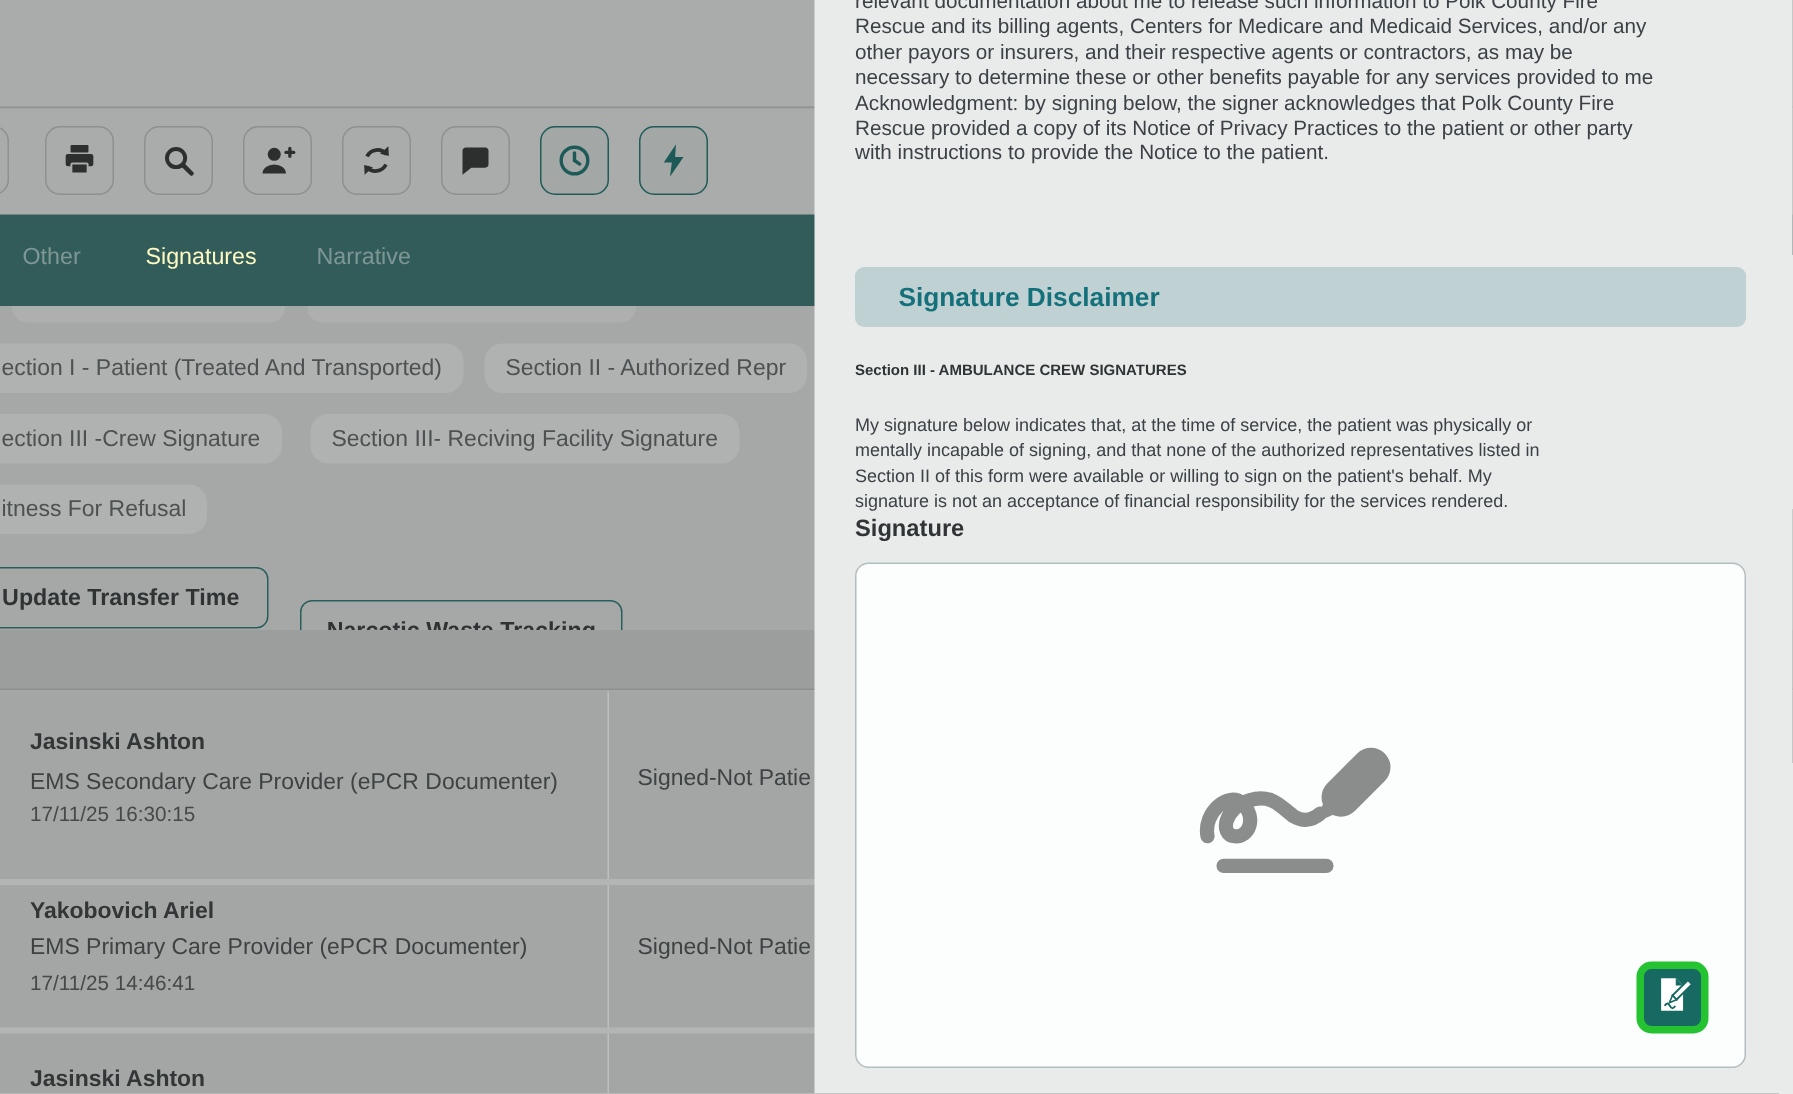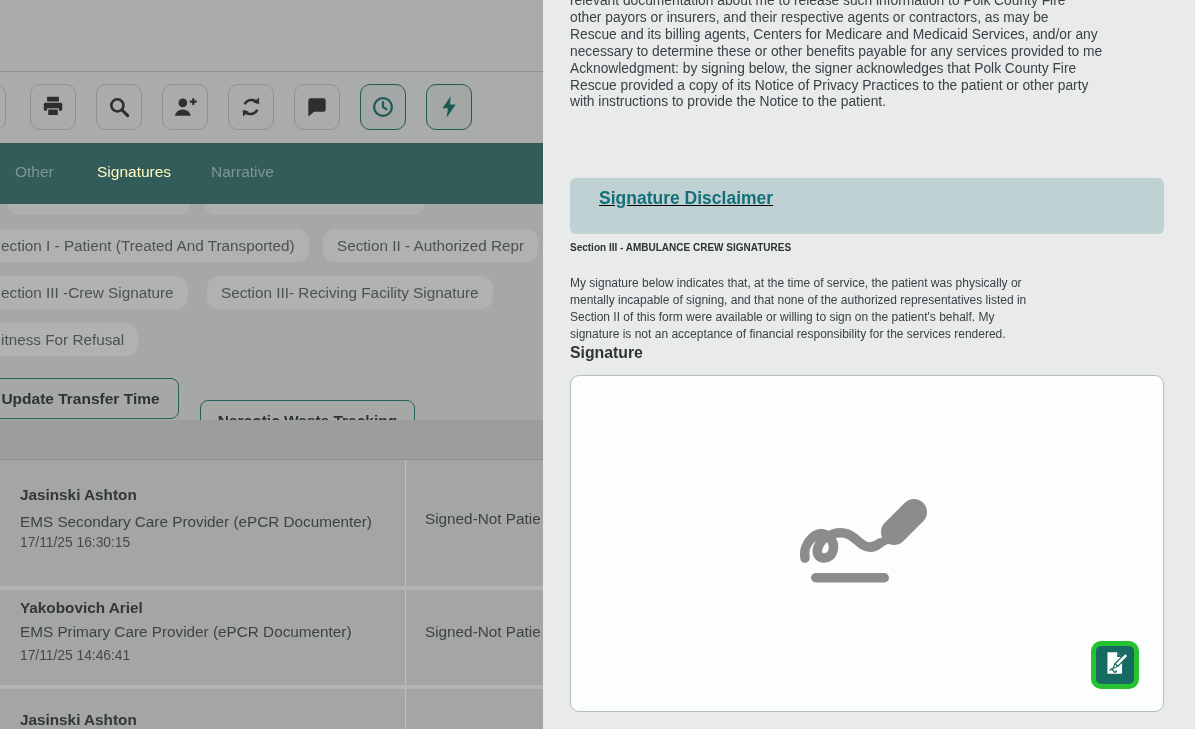--- a/index.html
+++ b/index.html
@@ -33,21 +33,21 @@
   .row-sep { position:absolute; left:0; width:100%; height:4px; background:#b3b5b4; }
   .cell-name { position:absolute; left:20px; font-weight:bold; font-size:15.3px; color:#333637; white-space:nowrap; }
   .cell-role { position:absolute; left:20px; font-size:15.3px; color:#3e4243; white-space:nowrap; }
   .cell-date { position:absolute; left:20px; font-size:13.8px; color:#464948; white-space:nowrap; }
   .cell-status { position:absolute; left:425px; font-size:15.3px; color:#3e4243; white-space:nowrap; }
 
   
   .panel { position:absolute; left:543px; top:0; width:652px; height:729px; background:#e9ebea; z-index:10; overflow:hidden; }
   .legal { position:absolute; left:27px; top:-7px; width:610px; }
   .legal div { font-size:13.8px; line-height:16.9px; color:#3b4146; white-space:nowrap; }
-  .disclaimer-bar { position:absolute; left:27px; top:178px; width:594px; height:56px; background:#c0d1d3; border-radius:6px;text-decoration:underline; }
+  .disclaimer-bar { position:absolute; left:27px; top:178px; width:594px; height:40px; background:#c0d1d3; border-radius:6px; }
   .disclaimer-bar span { display:block; padding-left:29px; line-height:40px; font-weight:bold; font-size:17.5px; color:#14707a; }
   .sec-heading { position:absolute; left:27px; top:242px; font-weight:bold; font-size:10px; color:#2e3336; white-space:nowrap; }
   .crew-par { position:absolute; left:27px; top:275px; }
   .crew-par div { font-size:12px; line-height:17.1px; color:#3b4146; white-space:nowrap; }
   .sig-label { position:absolute; left:27px; top:344px; font-weight:bold; font-size:15.8px; color:#303437; }
   .sig-box { position:absolute; left:27px; top:375px; width:594px; height:337px; background:#fcfdfd; border:1px solid #b4bdbf; border-radius:9px; }
   .sig-placeholder { position:absolute; left:50%; top:50%; transform:translate(-50%,-52%); }
   .sign-btn { position:absolute; right:24px; bottom:22px; width:48px; height:48px; background:#176a61; border:5px solid #25c232; border-radius:10px; display:flex; align-items:center; justify-content:center; cursor:pointer; }
 </style>
 </head>
@@ -178,22 +178,22 @@
       <div class="trow" style="top:228px; height:40px;">
         <div class="cell-name" style="top:22px">Jasinski Ashton</div>
       </div>
     </div>
   </div>
 
   <div class="panel">
 
     <div class="legal">
       <div>relevant documentation about me to release such information to Polk County Fire</div>
+      <div>Rescue and its billing agents, Centers for Medicare and Medicaid Services, and/or any</div>
       <div>other payors or insurers, and their respective agents or contractors, as may be</div>
-      <div>Rescue and its billing agents, Centers for Medicare and Medicaid Services, and/or any</div>
       <div>necessary to determine these or other benefits payable for any services provided to me</div>
       <div>Acknowledgment: by signing below, the signer acknowledges that Polk County Fire</div>
       <div>Rescue provided a copy of its Notice of Privacy Practices to the patient or other party</div>
       <div>with instructions to provide the Notice to the patient.</div>
     </div>
 
     <div class="disclaimer-bar">
       <span>Signature Disclaimer</span>
     </div>
 

